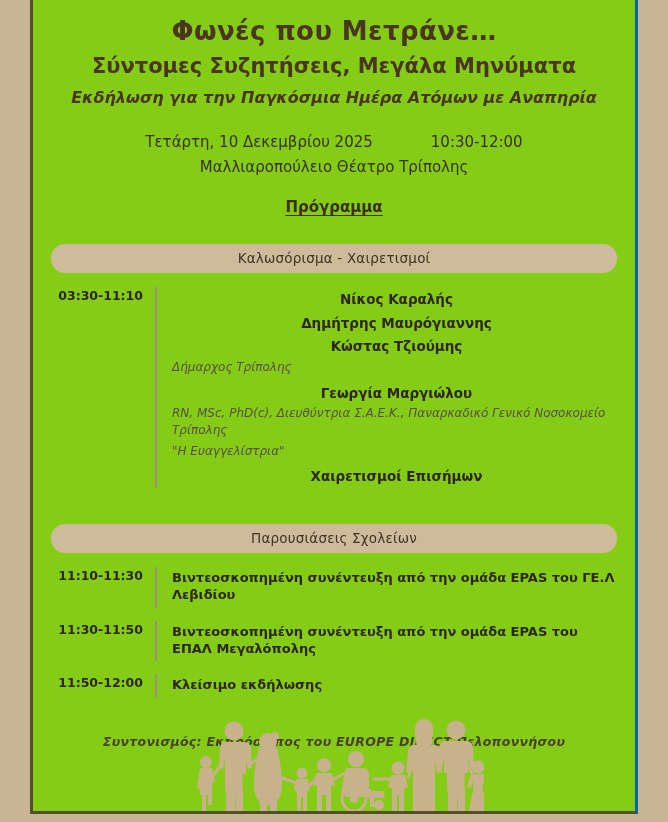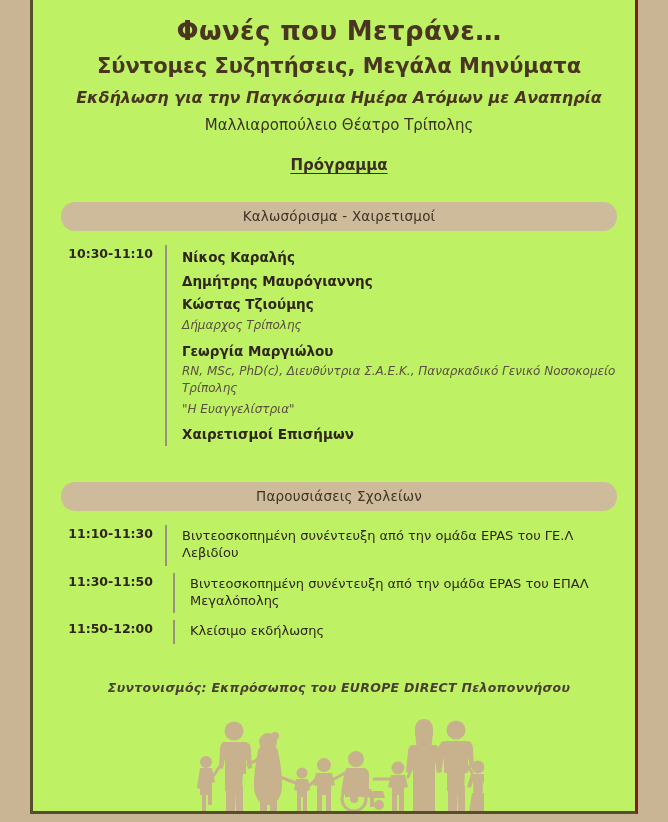--- a/index.html
+++ b/index.html
@@ -22,26 +22,25 @@
     height: 822px;
     box-sizing: border-box;
     background: #c9b593;            
     padding: 0 30px 8px 30px;       
   }
   #sheet {
     position: relative;
     width: 100%;
     height: 100%;
     box-sizing: border-box;
-    background: #bef264;            
+    background: #84cc16;            
     border-left: 3px solid #55502c;
-    border-right: 3px solid #7f1d1d;
+    border-right: 3px solid #0369a1;
     border-bottom: 3px solid #55502c;
     overflow: hidden;
-    padding-left: 10px;
   }
 
   
   .header { text-align: center; padding: 10px 18px 0 18px; }
 
   .title-main {
     font-size: 26px;
     font-weight: bold;
     color: #4a3520;
     letter-spacing: 0.4px;
@@ -125,40 +124,41 @@
     border-left: 2px solid #9a9085;
     padding-left: 15px;
   }
 
   .speaker-name {
     font-size: 13.5px;
     font-weight: bold;
     color: #2f2519;
     line-height: 1.25;
     padding: 4px 0 3px 0;
+    text-align: center;
   }
   .speaker-role {
     font-size: 12px;
     font-style: italic;
     color: #5b4f41;
     line-height: 1.35;
     padding: 1px 0 5px 0;
   }
   .speaker-role.cont { padding-top: 0; }
 
   
   .row-single .row-body {
     font-size: 13px;
-    font-weight: normal;
+    font-weight: bold;
     color: #2f2519;
     padding-top: 3px;
     padding-bottom: 4px;
     line-height: 1.3;
   }
-  .row-single + .row-single { margin-top: 7px; gap: 8px; }
+  .row-single + .row-single { margin-top: 13px; }
 
   
   .coordination {
     margin-top: 36px;
     text-align: center;
     font-size: 12.5px;
     font-style: italic;
     font-weight: bold;
     color: #4a3e30;
     letter-spacing: 0.3px;
@@ -181,30 +181,34 @@
 <body>
 
 <div id="poster">
   <div id="sheet">
 
     <div class="header">
       <div class="title-main">Φωνές που Μετράνε…</div>
       <div class="title-sub">Σύντομες Συζητήσεις, Μεγάλα Μηνύματα</div>
       <div class="title-tag">Εκδήλωση για την Παγκόσμια Ημέρα Ατόμων με Αναπηρία</div>
 
+      <div class="when">
+        <span>Τετάρτη, 10 Δεκεμβρίου 2025</span>
+        <span>10:30-12:00</span>
+      </div>
       <div class="venue">Μαλλιαροπούλειο Θέατρο Τρίπολης</div>
 
       <div class="programme-heading">Πρόγραμμα</div>
     </div>
 
     <div class="section-bar bar-welcome">Καλωσόρισμα - Χαιρετισμοί</div>
 
     <div class="rows">
       <div class="row">
-        <div class="row-time">10:30-11:10</div>
+        <div class="row-time">03:30-11:10</div>
         <div class="row-body">
 
           <div class="speaker-name">Νίκος Καραλής</div>
 
           <div class="speaker-name">Δημήτρης Μαυρόγιαννης</div>
 
           <div class="speaker-name">Κώστας Τζιούμης</div>
           <div class="speaker-role">Δήμαρχος Τρίπολης</div>
 
           <div class="speaker-name">Γεωργία Μαργιώλου</div>

